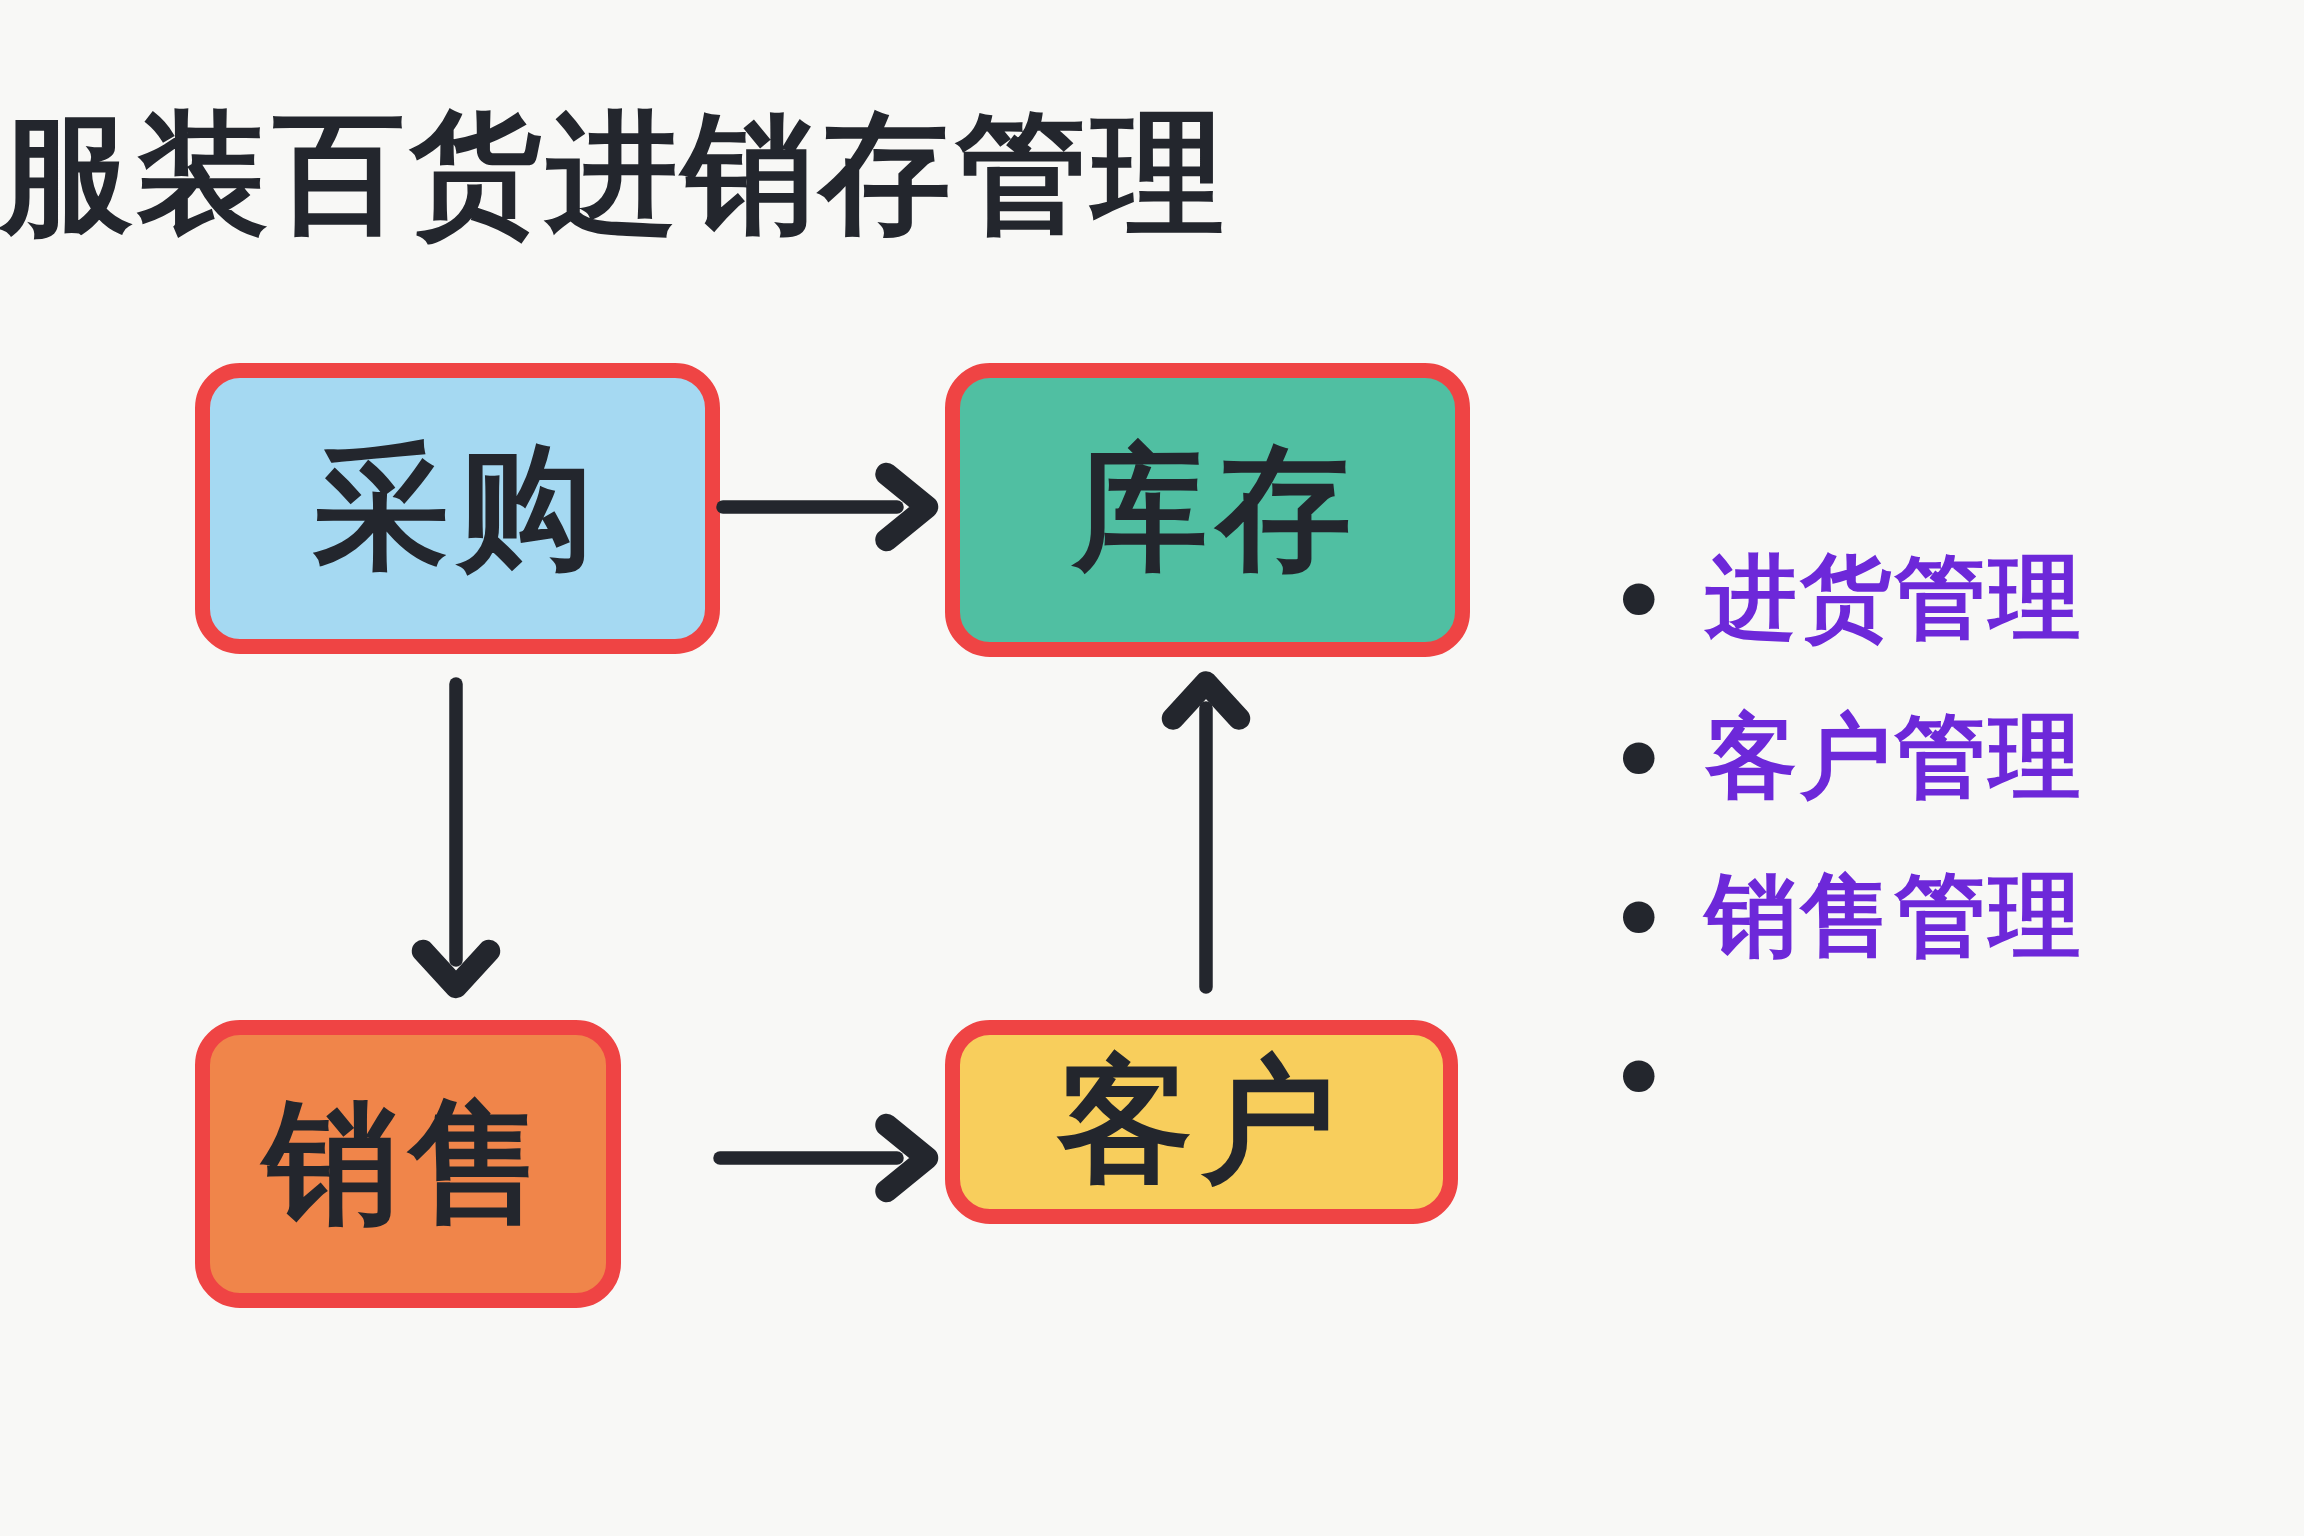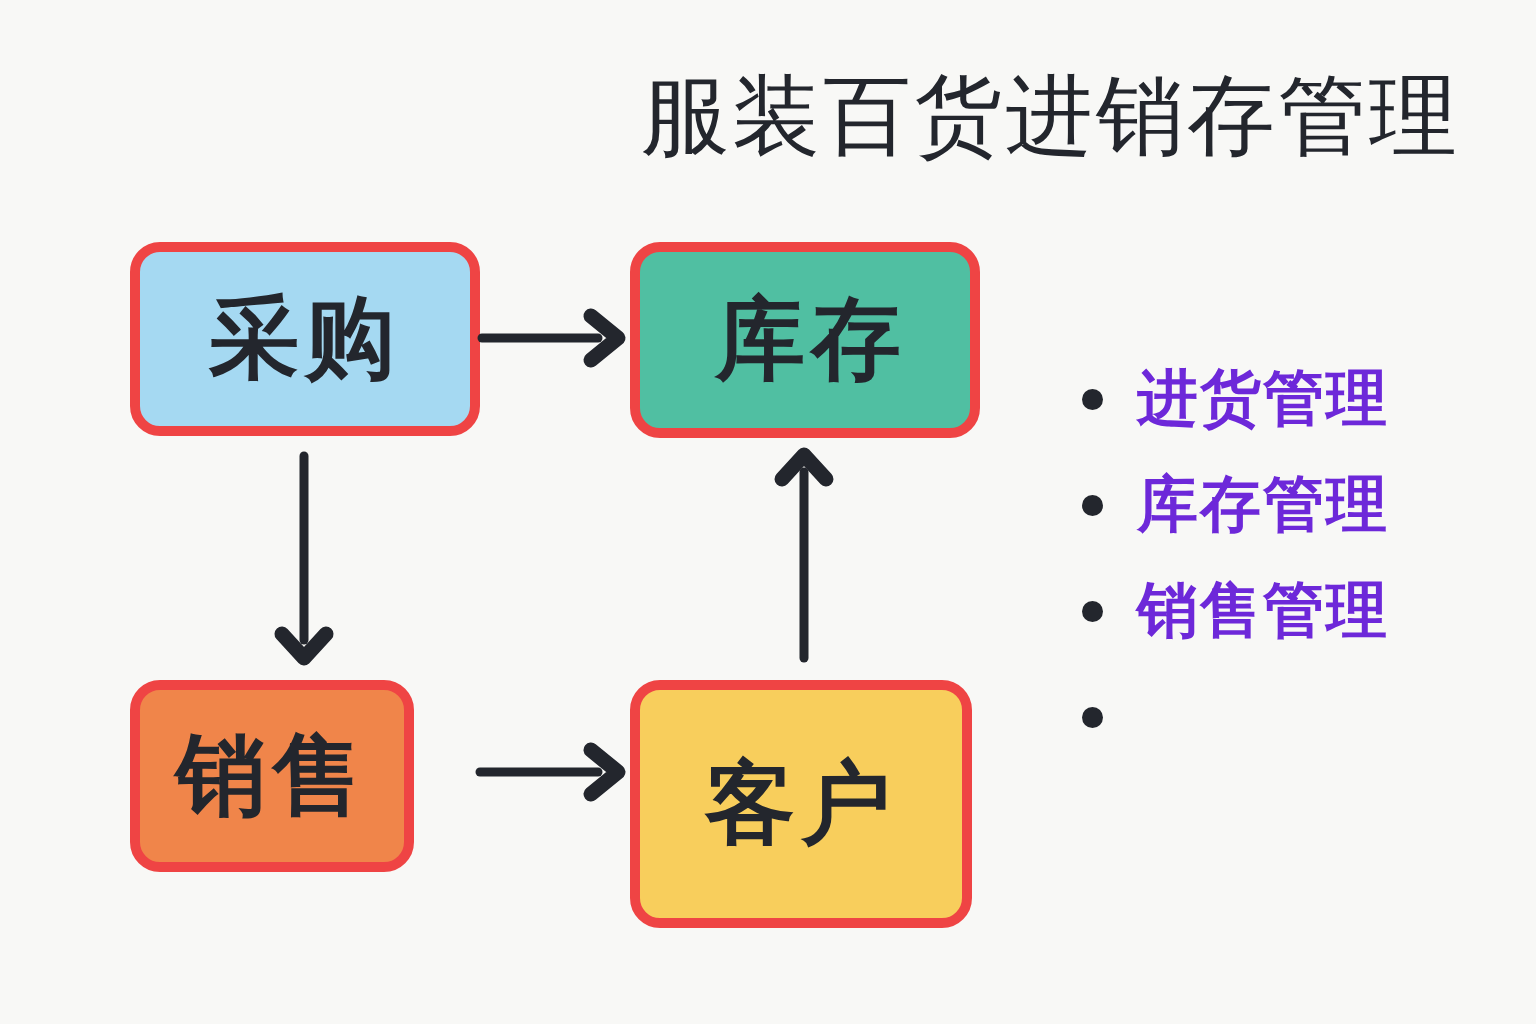--- a/index.html
+++ b/index.html
@@ -12,43 +12,43 @@
     position: relative;
     width: 1536px;
     height: 1024px;
     background: #f8f8f6;
   }
   .title {
     position: absolute;
     top: 70px;
     left: 0;
     width: 1460px;
-    text-align: right;
+    text-align: left;
     font-size: 88px;
-    font-weight: 400;
+    font-weight: 700;
     letter-spacing: 3px;
     color: #23262d;
     line-height: 1.05;
   }
   .node {
     position: absolute;
     border: 10px solid #ef4444;
     border-radius: 30px;
     display: flex;
     align-items: center;
     justify-content: center;
     font-size: 90px;
     font-weight: 800;
     letter-spacing: 6px;
     color: #23262d;
   }
   .node-procurement { left: 130px; top: 242px; width: 350px; height: 194px; }
   .node-inventory   { left: 630px; top: 242px; width: 350px; height: 196px; }
   .node-sales       { left: 130px; top: 680px; width: 284px; height: 192px; }
-  .node-customer    { left: 630px; top: 680px; width: 342px; height: 248px; }
+  .node-customer    { left: 630px; top: 680px; width: 342px; height: 136px; }
   .edges-layer {
     position: absolute;
     left: 0; top: 0;
     width: 1536px;
     height: 1024px;
     pointer-events: none;
   }
   .edges-layer path {
     stroke: #23262d;
     fill: none;
@@ -125,21 +125,21 @@
     </g>
   </svg>
 
   <div class="feature-list">
     <div class="feature-item">
       <span class="bullet-dot"></span>
       <span class="feature-label">进货管理</span>
     </div>
     <div class="feature-item">
       <span class="bullet-dot"></span>
-      <span class="feature-label">库存管理</span>
+      <span class="feature-label">客户管理</span>
     </div>
     <div class="feature-item">
       <span class="bullet-dot"></span>
       <span class="feature-label">销售管理</span>
     </div>
     <div class="feature-item">
       <span class="bullet-dot"></span>
     </div>
   </div>
 

